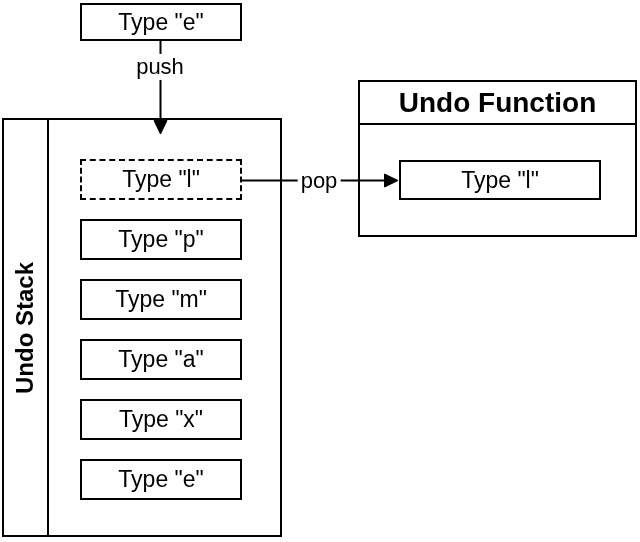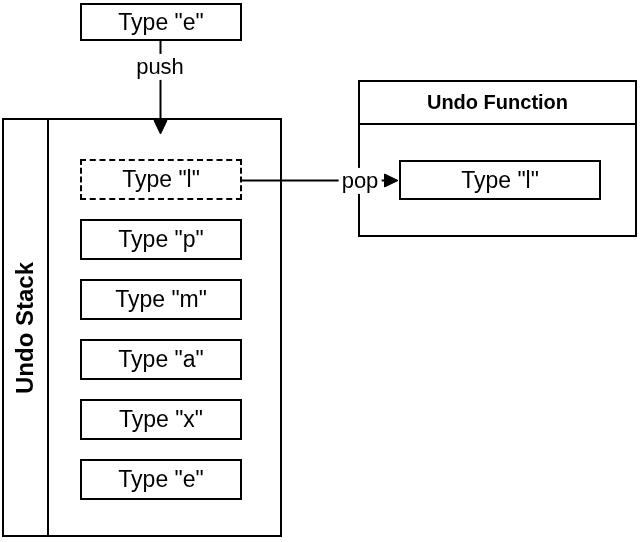--- a/index.html
+++ b/index.html
@@ -58,21 +58,21 @@
     position: absolute;
     left: 0;
     right: 0;
     top: 0;
     height: 41px;
     border-bottom: 2px solid #000000;
     display: flex;
     align-items: center;
     justify-content: center;
     font-weight: bold;
-    font-size: 20px;
+    font-size: 28px;
     white-space: nowrap;
   }
   .arrow-layer {
     position: absolute;
     left: 0;
     top: 0;
     pointer-events: none;
   }
   .edge-label {
     position: absolute;
@@ -133,15 +133,15 @@
       <path d="M160.5,134 L154,120.5 L167,120.5 Z" fill="#000000" stroke="#000000" stroke-width="1"></path>
     </g>
 
     <g>
       <line x1="242" y1="180.5" x2="386" y2="180.5" stroke="#000000" stroke-width="2"></line>
       <path d="M398,180.5 L384.5,174 L384.5,187 Z" fill="#000000" stroke="#000000" stroke-width="1"></path>
     </g>
   </svg>
 
   <div class="edge-label" style="left:160px; top:67px;">push</div>
-  <div class="edge-label" style="left:319px; top:181px;margin-left:41px;">pop</div>
+  <div class="edge-label" style="left:319px; top:181px;">pop</div>
 
 </div>
 
 </body></html>

